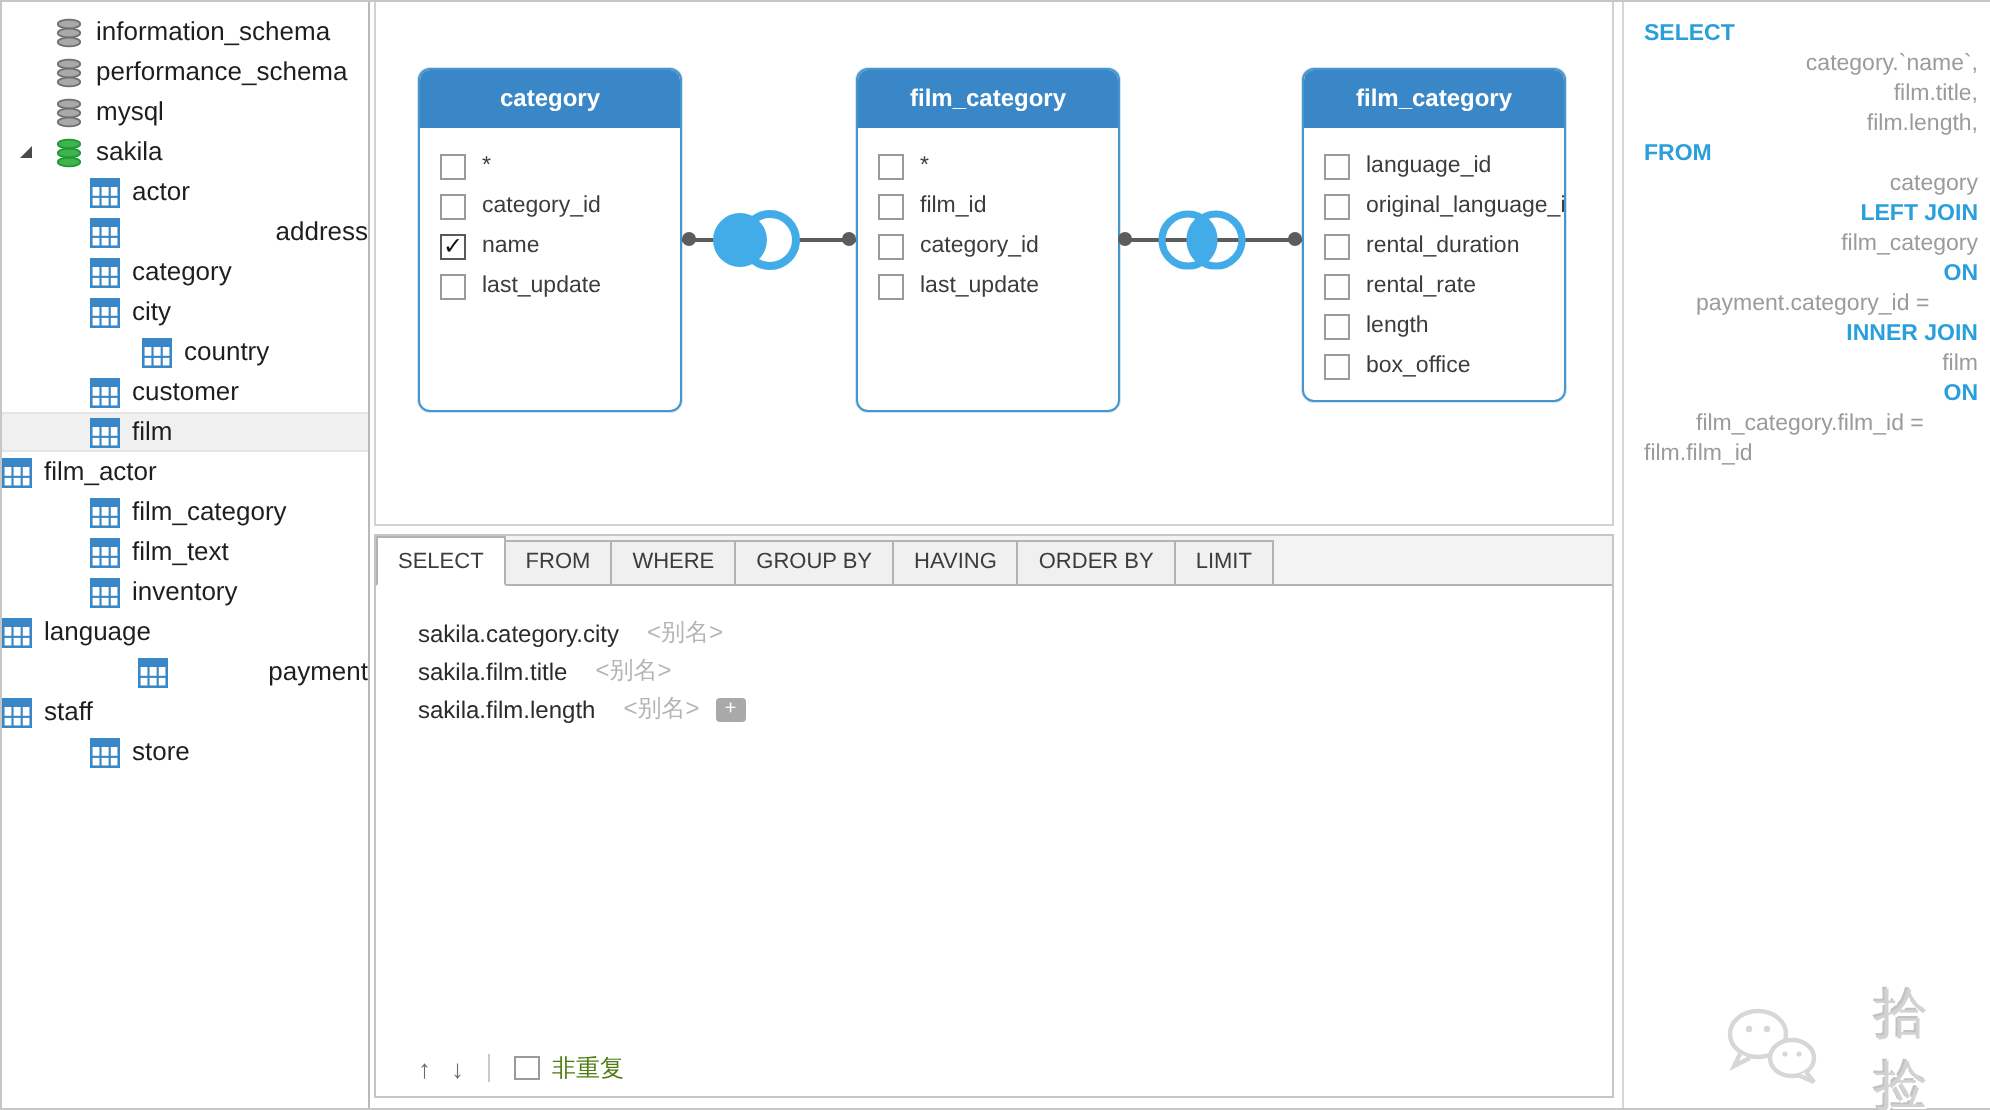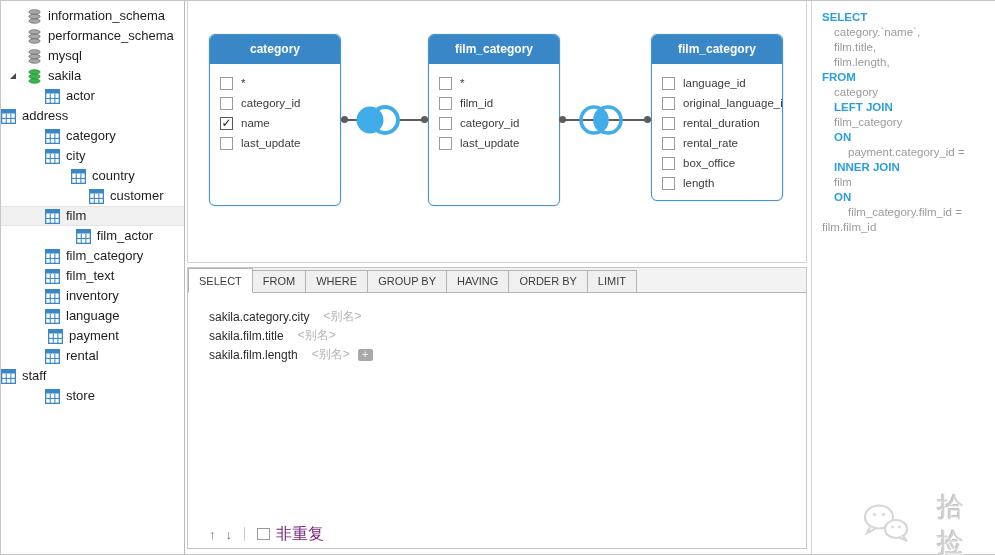--- a/index.html
+++ b/index.html
@@ -51,28 +51,28 @@
   .qfield { color:#2b2b2b; cursor:pointer; }
   .qalias { color:#b4b4b4; margin-left:14px; cursor:pointer; }
   .addbtn { display:inline-flex; align-items:center; justify-content:center; width:15px; height:12px;
             background:#a9a9a9; color:#fff; border-radius:2px; font-size:10px; line-height:10px;
             margin-left:8px; cursor:pointer; }
   .bottombar { position:absolute; left:0; bottom:0; width:100%; height:28px;
                display:flex; align-items:center; padding-left:21px; background:#fff; }
   .arrbtn { font-size:13px; color:#6b6b6b; font-weight:bold; margin-right:10px; cursor:pointer; }
   .vsep { width:1px; height:14px; background:#c9c9c9; margin:0 12px 0 2px; }
   .cb.small { width:12px; height:12px; margin-right:6px; }
-  .distinct { font-size:16px; color:#701a75; }
+  .distinct { font-size:12px; color:#4d7c0f; }
 
   
   .sqlpanel { position:absolute; left:810px; top:0; width:184px; height:553px; background:#fff;
               padding:9px 6px 0 10px; border-left:1px solid #d6d6d6; }
   .sline { font-size:11.5px; line-height:15px; color:#9b9b9b; white-space:nowrap; }
   .sline.kw { color:#2b9fdb; font-weight:bold; }
-  .sline.ind1 { padding-left:12px; }
+  .sline.ind1 { padding-left:12px;text-align:right; }
   .sline.ind2 { padding-left:26px; }
 
   
   .watermark { position:absolute; left:860px; top:488px; display:flex; align-items:center;
                pointer-events:none; }
   .wmtext { font-size:27px; color:#d2d2d2; letter-spacing:3px; margin-left:24px;
             text-shadow: 1px 1px 0 #ffffff, -1px -1px 0 #c2c2c2; }
 </style>
 </head>
 <body>
@@ -134,102 +134,102 @@
           <svg viewBox="0 0 14 14">
             <rect x="0.6" y="0.6" width="12.8" height="12.8" fill="#fff" stroke="#3a87c8" stroke-width="1.2"></rect>
             <rect x="0.6" y="0.6" width="12.8" height="3.6" fill="#3a87c8"></rect>
             <line x1="4.9" y1="4.2" x2="4.9" y2="13.4" stroke="#3a87c8"></line>
             <line x1="9.2" y1="4.2" x2="9.2" y2="13.4" stroke="#3a87c8"></line>
             <line x1="0.6" y1="8.8" x2="13.4" y2="8.8" stroke="#3a87c8"></line>
           </svg>
         </span>
         <span class="slabel">actor</span>
       </div>
+      <div class="srow" style="padding-left: 44px; justify-content: space-between;">
+        <span class="sicon">
+          <svg viewBox="0 0 14 14">
+            <rect x="0.6" y="0.6" width="12.8" height="12.8" fill="#fff" stroke="#3a87c8" stroke-width="1.2"></rect>
+            <rect x="0.6" y="0.6" width="12.8" height="3.6" fill="#3a87c8"></rect>
+            <line x1="4.9" y1="4.2" x2="4.9" y2="13.4" stroke="#3a87c8"></line>
+            <line x1="9.2" y1="4.2" x2="9.2" y2="13.4" stroke="#3a87c8"></line>
+            <line x1="0.6" y1="8.8" x2="13.4" y2="8.8" stroke="#3a87c8"></line>
+          </svg>
+        </span>
+        <span class="slabel">address</span>
+      </div>
+      <div class="srow" style="padding-left: 44px;">
+        <span class="sicon">
+          <svg viewBox="0 0 14 14">
+            <rect x="0.6" y="0.6" width="12.8" height="12.8" fill="#fff" stroke="#3a87c8" stroke-width="1.2"></rect>
+            <rect x="0.6" y="0.6" width="12.8" height="3.6" fill="#3a87c8"></rect>
+            <line x1="4.9" y1="4.2" x2="4.9" y2="13.4" stroke="#3a87c8"></line>
+            <line x1="9.2" y1="4.2" x2="9.2" y2="13.4" stroke="#3a87c8"></line>
+            <line x1="0.6" y1="8.8" x2="13.4" y2="8.8" stroke="#3a87c8"></line>
+          </svg>
+        </span>
+        <span class="slabel">category</span>
+      </div>
+      <div class="srow" style="padding-left: 44px; text-align: center;">
+        <span class="sicon">
+          <svg viewBox="0 0 14 14">
+            <rect x="0.6" y="0.6" width="12.8" height="12.8" fill="#fff" stroke="#3a87c8" stroke-width="1.2"></rect>
+            <rect x="0.6" y="0.6" width="12.8" height="3.6" fill="#3a87c8"></rect>
+            <line x1="4.9" y1="4.2" x2="4.9" y2="13.4" stroke="#3a87c8"></line>
+            <line x1="9.2" y1="4.2" x2="9.2" y2="13.4" stroke="#3a87c8"></line>
+            <line x1="0.6" y1="8.8" x2="13.4" y2="8.8" stroke="#3a87c8"></line>
+          </svg>
+        </span>
+        <span class="slabel">city</span>
+      </div>
+      <div class="srow" style="padding-left: 70px;">
+        <span class="sicon">
+          <svg viewBox="0 0 14 14">
+            <rect x="0.6" y="0.6" width="12.8" height="12.8" fill="#fff" stroke="#3a87c8" stroke-width="1.2"></rect>
+            <rect x="0.6" y="0.6" width="12.8" height="3.6" fill="#3a87c8"></rect>
+            <line x1="4.9" y1="4.2" x2="4.9" y2="13.4" stroke="#3a87c8"></line>
+            <line x1="9.2" y1="4.2" x2="9.2" y2="13.4" stroke="#3a87c8"></line>
+            <line x1="0.6" y1="8.8" x2="13.4" y2="8.8" stroke="#3a87c8"></line>
+          </svg>
+        </span>
+        <span class="slabel">country</span>
+      </div>
+      <div class="srow" style="padding-left: 44px;">
+        <span class="sicon">
+          <svg viewBox="0 0 14 14">
+            <rect x="0.6" y="0.6" width="12.8" height="12.8" fill="#fff" stroke="#3a87c8" stroke-width="1.2"></rect>
+            <rect x="0.6" y="0.6" width="12.8" height="3.6" fill="#3a87c8"></rect>
+            <line x1="4.9" y1="4.2" x2="4.9" y2="13.4" stroke="#3a87c8"></line>
+            <line x1="9.2" y1="4.2" x2="9.2" y2="13.4" stroke="#3a87c8"></line>
+            <line x1="0.6" y1="8.8" x2="13.4" y2="8.8" stroke="#3a87c8"></line>
+          </svg>
+        </span>
+        <span class="slabel">customer</span>
+      </div>
+      <div class="srow sel" style="padding-left: 44px;">
+        <span class="sicon">
+          <svg viewBox="0 0 14 14">
+            <rect x="0.6" y="0.6" width="12.8" height="12.8" fill="#fff" stroke="#3a87c8" stroke-width="1.2"></rect>
+            <rect x="0.6" y="0.6" width="12.8" height="3.6" fill="#3a87c8"></rect>
+            <line x1="4.9" y1="4.2" x2="4.9" y2="13.4" stroke="#3a87c8"></line>
+            <line x1="9.2" y1="4.2" x2="9.2" y2="13.4" stroke="#3a87c8"></line>
+            <line x1="0.6" y1="8.8" x2="13.4" y2="8.8" stroke="#3a87c8"></line>
+          </svg>
+        </span>
+        <span class="slabel">film</span>
+      </div>
       <div class="srow" style="">
         <span class="sicon">
           <svg viewBox="0 0 14 14">
             <rect x="0.6" y="0.6" width="12.8" height="12.8" fill="#fff" stroke="#3a87c8" stroke-width="1.2"></rect>
             <rect x="0.6" y="0.6" width="12.8" height="3.6" fill="#3a87c8"></rect>
             <line x1="4.9" y1="4.2" x2="4.9" y2="13.4" stroke="#3a87c8"></line>
             <line x1="9.2" y1="4.2" x2="9.2" y2="13.4" stroke="#3a87c8"></line>
             <line x1="0.6" y1="8.8" x2="13.4" y2="8.8" stroke="#3a87c8"></line>
           </svg>
         </span>
-        <span class="slabel">address</span>
-      </div>
-      <div class="srow" style="padding-left: 44px;">
-        <span class="sicon">
-          <svg viewBox="0 0 14 14">
-            <rect x="0.6" y="0.6" width="12.8" height="12.8" fill="#fff" stroke="#3a87c8" stroke-width="1.2"></rect>
-            <rect x="0.6" y="0.6" width="12.8" height="3.6" fill="#3a87c8"></rect>
-            <line x1="4.9" y1="4.2" x2="4.9" y2="13.4" stroke="#3a87c8"></line>
-            <line x1="9.2" y1="4.2" x2="9.2" y2="13.4" stroke="#3a87c8"></line>
-            <line x1="0.6" y1="8.8" x2="13.4" y2="8.8" stroke="#3a87c8"></line>
-          </svg>
-        </span>
-        <span class="slabel">category</span>
-      </div>
-      <div class="srow" style="padding-left: 44px; text-align: center;">
-        <span class="sicon">
-          <svg viewBox="0 0 14 14">
-            <rect x="0.6" y="0.6" width="12.8" height="12.8" fill="#fff" stroke="#3a87c8" stroke-width="1.2"></rect>
-            <rect x="0.6" y="0.6" width="12.8" height="3.6" fill="#3a87c8"></rect>
-            <line x1="4.9" y1="4.2" x2="4.9" y2="13.4" stroke="#3a87c8"></line>
-            <line x1="9.2" y1="4.2" x2="9.2" y2="13.4" stroke="#3a87c8"></line>
-            <line x1="0.6" y1="8.8" x2="13.4" y2="8.8" stroke="#3a87c8"></line>
-          </svg>
-        </span>
-        <span class="slabel">city</span>
-      </div>
-      <div class="srow" style="padding-left: 70px;">
-        <span class="sicon">
-          <svg viewBox="0 0 14 14">
-            <rect x="0.6" y="0.6" width="12.8" height="12.8" fill="#fff" stroke="#3a87c8" stroke-width="1.2"></rect>
-            <rect x="0.6" y="0.6" width="12.8" height="3.6" fill="#3a87c8"></rect>
-            <line x1="4.9" y1="4.2" x2="4.9" y2="13.4" stroke="#3a87c8"></line>
-            <line x1="9.2" y1="4.2" x2="9.2" y2="13.4" stroke="#3a87c8"></line>
-            <line x1="0.6" y1="8.8" x2="13.4" y2="8.8" stroke="#3a87c8"></line>
-          </svg>
-        </span>
-        <span class="slabel">country</span>
-      </div>
-      <div class="srow" style="padding-left: 44px; margin-left: 44px;">
-        <span class="sicon">
-          <svg viewBox="0 0 14 14">
-            <rect x="0.6" y="0.6" width="12.8" height="12.8" fill="#fff" stroke="#3a87c8" stroke-width="1.2"></rect>
-            <rect x="0.6" y="0.6" width="12.8" height="3.6" fill="#3a87c8"></rect>
-            <line x1="4.9" y1="4.2" x2="4.9" y2="13.4" stroke="#3a87c8"></line>
-            <line x1="9.2" y1="4.2" x2="9.2" y2="13.4" stroke="#3a87c8"></line>
-            <line x1="0.6" y1="8.8" x2="13.4" y2="8.8" stroke="#3a87c8"></line>
-          </svg>
-        </span>
-        <span class="slabel">customer</span>
-      </div>
-      <div class="srow sel" style="padding-left: 44px;">
-        <span class="sicon">
-          <svg viewBox="0 0 14 14">
-            <rect x="0.6" y="0.6" width="12.8" height="12.8" fill="#fff" stroke="#3a87c8" stroke-width="1.2"></rect>
-            <rect x="0.6" y="0.6" width="12.8" height="3.6" fill="#3a87c8"></rect>
-            <line x1="4.9" y1="4.2" x2="4.9" y2="13.4" stroke="#3a87c8"></line>
-            <line x1="9.2" y1="4.2" x2="9.2" y2="13.4" stroke="#3a87c8"></line>
-            <line x1="0.6" y1="8.8" x2="13.4" y2="8.8" stroke="#3a87c8"></line>
-          </svg>
-        </span>
-        <span class="slabel">film</span>
-      </div>
-      <div class="srow" style="padding-left: 44px; justify-content: center;">
-        <span class="sicon">
-          <svg viewBox="0 0 14 14">
-            <rect x="0.6" y="0.6" width="12.8" height="12.8" fill="#fff" stroke="#3a87c8" stroke-width="1.2"></rect>
-            <rect x="0.6" y="0.6" width="12.8" height="3.6" fill="#3a87c8"></rect>
-            <line x1="4.9" y1="4.2" x2="4.9" y2="13.4" stroke="#3a87c8"></line>
-            <line x1="9.2" y1="4.2" x2="9.2" y2="13.4" stroke="#3a87c8"></line>
-            <line x1="0.6" y1="8.8" x2="13.4" y2="8.8" stroke="#3a87c8"></line>
-          </svg>
-        </span>
         <span class="slabel">film_actor</span>
       </div>
       <div class="srow" style="padding-left: 44px;">
         <span class="sicon">
           <svg viewBox="0 0 14 14">
             <rect x="0.6" y="0.6" width="12.8" height="12.8" fill="#fff" stroke="#3a87c8" stroke-width="1.2"></rect>
             <rect x="0.6" y="0.6" width="12.8" height="3.6" fill="#3a87c8"></rect>
             <line x1="4.9" y1="4.2" x2="4.9" y2="13.4" stroke="#3a87c8"></line>
             <line x1="9.2" y1="4.2" x2="9.2" y2="13.4" stroke="#3a87c8"></line>
             <line x1="0.6" y1="8.8" x2="13.4" y2="8.8" stroke="#3a87c8"></line>
@@ -254,55 +254,43 @@
           <svg viewBox="0 0 14 14">
             <rect x="0.6" y="0.6" width="12.8" height="12.8" fill="#fff" stroke="#3a87c8" stroke-width="1.2"></rect>
             <rect x="0.6" y="0.6" width="12.8" height="3.6" fill="#3a87c8"></rect>
             <line x1="4.9" y1="4.2" x2="4.9" y2="13.4" stroke="#3a87c8"></line>
             <line x1="9.2" y1="4.2" x2="9.2" y2="13.4" stroke="#3a87c8"></line>
             <line x1="0.6" y1="8.8" x2="13.4" y2="8.8" stroke="#3a87c8"></line>
           </svg>
         </span>
         <span class="slabel">inventory</span>
       </div>
-      <div class="srow" style="padding-left: 44px;">
+      <div class="srow" style="">
         <span class="sicon">
           <svg viewBox="0 0 14 14">
             <rect x="0.6" y="0.6" width="12.8" height="12.8" fill="#fff" stroke="#3a87c8" stroke-width="1.2"></rect>
             <rect x="0.6" y="0.6" width="12.8" height="3.6" fill="#3a87c8"></rect>
             <line x1="4.9" y1="4.2" x2="4.9" y2="13.4" stroke="#3a87c8"></line>
             <line x1="9.2" y1="4.2" x2="9.2" y2="13.4" stroke="#3a87c8"></line>
             <line x1="0.6" y1="8.8" x2="13.4" y2="8.8" stroke="#3a87c8"></line>
           </svg>
         </span>
         <span class="slabel">language</span>
       </div>
-      <div class="srow" style="padding-left: 47px;">
+      <div class="srow" style="padding-left: 68px; justify-content: space-between;">
         <span class="sicon">
           <svg viewBox="0 0 14 14">
             <rect x="0.6" y="0.6" width="12.8" height="12.8" fill="#fff" stroke="#3a87c8" stroke-width="1.2"></rect>
             <rect x="0.6" y="0.6" width="12.8" height="3.6" fill="#3a87c8"></rect>
             <line x1="4.9" y1="4.2" x2="4.9" y2="13.4" stroke="#3a87c8"></line>
             <line x1="9.2" y1="4.2" x2="9.2" y2="13.4" stroke="#3a87c8"></line>
             <line x1="0.6" y1="8.8" x2="13.4" y2="8.8" stroke="#3a87c8"></line>
           </svg>
         </span>
         <span class="slabel">payment</span>
-      </div>
-      <div class="srow" style="padding-left: 44px;">
-        <span class="sicon">
-          <svg viewBox="0 0 14 14">
-            <rect x="0.6" y="0.6" width="12.8" height="12.8" fill="#fff" stroke="#3a87c8" stroke-width="1.2"></rect>
-            <rect x="0.6" y="0.6" width="12.8" height="3.6" fill="#3a87c8"></rect>
-            <line x1="4.9" y1="4.2" x2="4.9" y2="13.4" stroke="#3a87c8"></line>
-            <line x1="9.2" y1="4.2" x2="9.2" y2="13.4" stroke="#3a87c8"></line>
-            <line x1="0.6" y1="8.8" x2="13.4" y2="8.8" stroke="#3a87c8"></line>
-          </svg>
-        </span>
-        <span class="slabel">rental</span>
       </div>
       <div class="srow" style="">
         <span class="sicon">
           <svg viewBox="0 0 14 14">
             <rect x="0.6" y="0.6" width="12.8" height="12.8" fill="#fff" stroke="#3a87c8" stroke-width="1.2"></rect>
             <rect x="0.6" y="0.6" width="12.8" height="3.6" fill="#3a87c8"></rect>
             <line x1="4.9" y1="4.2" x2="4.9" y2="13.4" stroke="#3a87c8"></line>
             <line x1="9.2" y1="4.2" x2="9.2" y2="13.4" stroke="#3a87c8"></line>
             <line x1="0.6" y1="8.8" x2="13.4" y2="8.8" stroke="#3a87c8"></line>
           </svg>
@@ -380,25 +368,25 @@
           <div class="frow">
             <span class="cb"></span>
             <span class="fname">rental_duration</span>
           </div>
           <div class="frow">
             <span class="cb"></span>
             <span class="fname">rental_rate</span>
           </div>
           <div class="frow">
             <span class="cb"></span>
+            <span class="fname">length</span>
+          </div>
+          <div class="frow">
+            <span class="cb"></span>
             <span class="fname">box_office</span>
-          </div>
-          <div class="frow">
-            <span class="cb"></span>
-            <span class="fname">length</span>
           </div>
         </div>
       </div>
       <div class="jline" style="left: 153px; top: 118px; width: 87px;"></div>
       <div class="jdot" style="left: 153px; top: 115px;"></div>
       <div class="jdot" style="left: 233px; top: 115px;"></div>
       <span class="jsym" style="left: 159px; top: 98px;"><svg viewBox="0 0 64 42">
           <circle cx="38" cy="21" r="13" fill="#fff" stroke="#41ace8" stroke-width="4"></circle>
           <circle cx="23" cy="21" r="13.5" fill="#41ace8"></circle>
         </svg></span>

